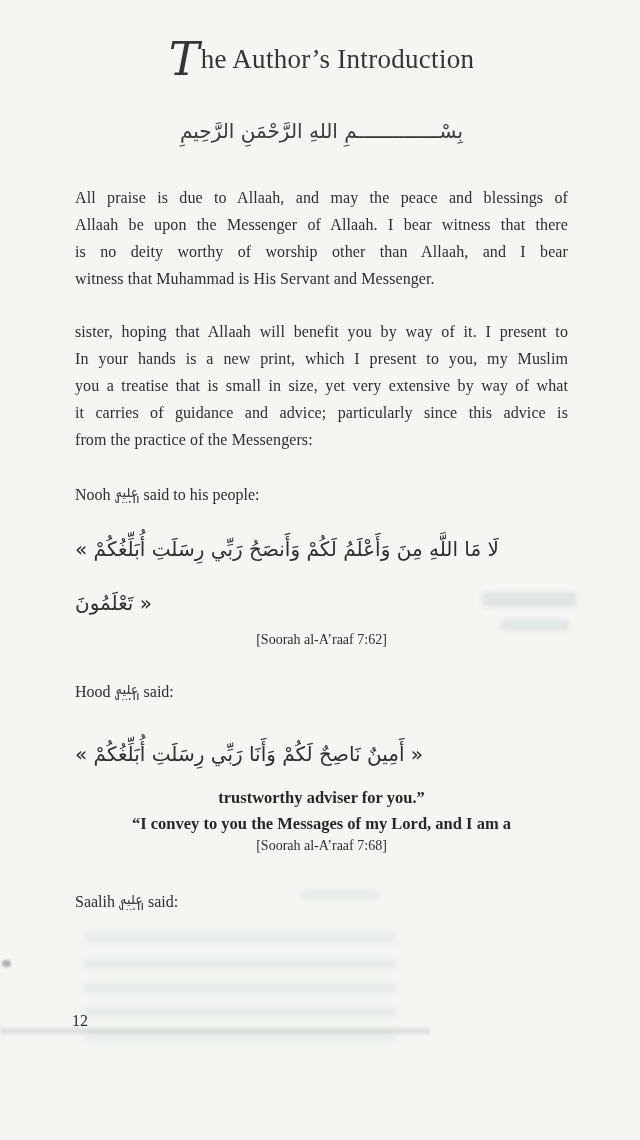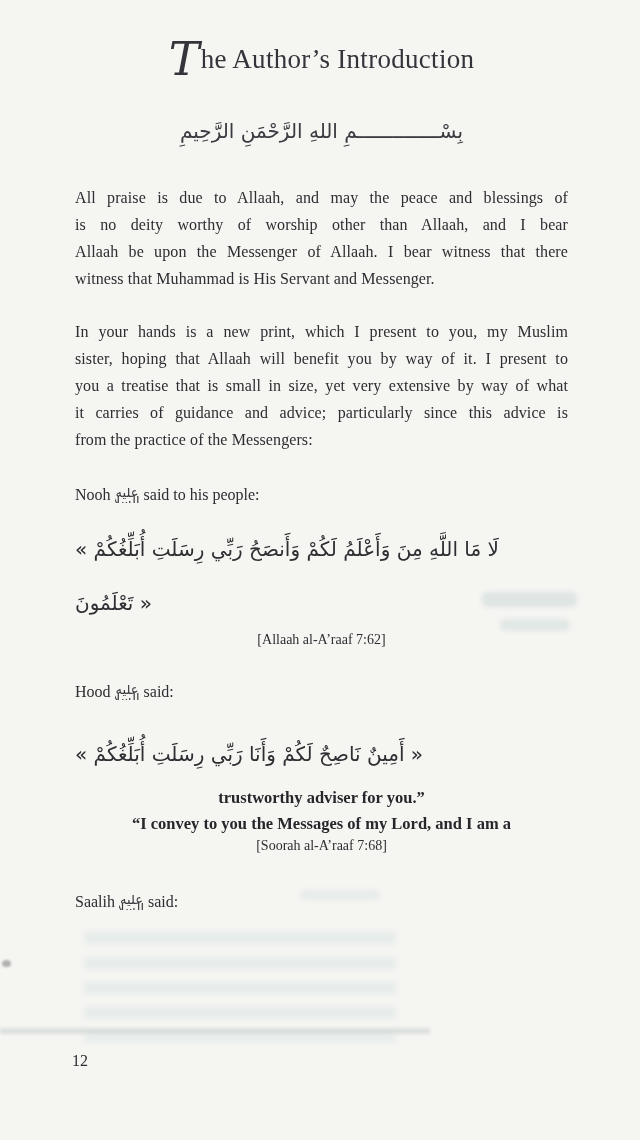--- a/index.html
+++ b/index.html
@@ -61,21 +61,21 @@
   }
   .verse.single { margin-top:26px; }
   .verse.single .aline { line-height:46px; }
 
   
   .trans { margin-top:6px; text-align:center; font-weight:bold;
            font-size:16.5px; line-height:25.5px; color:#26262b; }
   .cite  { margin-top:2px; text-align:center; font-size:14px; color:#2d2d32; }
 
   
-  .page-num { position:absolute; left:72px; top:1052px; font-size:16px; color:#2d2d32; }
+  .page-num { position:absolute; left:72px; top:1012px; font-size:16px; color:#2d2d32; }
 
   
   .ghost { position:absolute; pointer-events:none; }
   .g1 { left:482px; top:592px; width:95px; height:15px;
         background:rgba(212,222,221,.7); filter:blur(2px); border-radius:6px; }
   .g2 { left:500px; top:619px; width:70px; height:12px;
         background:rgba(215,224,223,.65); filter:blur(2px); border-radius:6px; }
   .g3 { left:85px; top:933px; width:310px; height:108px;
         background:repeating-linear-gradient(180deg,
           rgba(213,226,226,.55) 0 10px, rgba(245,245,242,0) 10px 25px);
@@ -100,46 +100,46 @@
   <div class="ghost g6"></div>
 
   <div class="content">
 
     <h1 class="title"><span class="t-init">T</span><span>he Author’s Introduction</span></h1>
 
     <div class="bismillah" dir="rtl">بِسْــــــــــــــمِ اللهِ الرَّحْمَنِ الرَّحِيمِ</div>
 
     <div class="para">
       <div class="jline">All praise is due to Allaah, and may the peace and blessings of</div>
+      <div class="jline">Allaah be upon the Messenger of Allaah. I bear witness that there</div>
       <div class="jline">is no deity worthy of worship other than Allaah, and I bear</div>
-      <div class="jline">Allaah be upon the Messenger of Allaah. I bear witness that there</div>
       <div class="jline last">witness that Muhammad is His Servant and Messenger.</div>
     </div>
 
 
     <div class="para">
+      <div class="jline">sister, hoping that Allaah will benefit you by way of it.  I present to</div>
       <div class="jline">In your hands is a new print, which I present to you, my Muslim</div>
-      <div class="jline">sister, hoping that Allaah will benefit you by way of it.  I present to</div>
       <div class="jline">you a treatise that is small in size, yet very extensive by way of what</div>
       <div class="jline">it carries of guidance and advice; particularly since this advice is</div>
       <div class="jline last">from the practice of the Messengers:</div>
     </div>
 
     <div class="speaker">
       <span>Nooh</span>
       <span class="honorific" dir="rtl">عليه السلام</span>
       <span>said to his people:</span>
     </div>
 
     <div class="verse">
       <div class="aline" dir="ltr">«‎ أُبَلِّغُكُمْ‎ رِسَلَتِ‎ رَبِّي‎ وَأَنصَحُ‎ لَكُمْ‎ وَأَعْلَمُ‎ مِنَ‎ اللَّهِ‎ مَا‎ لَا</div>
       <div class="aline" dir="ltr">تَعْلَمُونَ‎ »</div>
     </div>
 
-    <div class="cite">[Allaah al-A’raaf 7:62]</div>
+    <div class="cite">[Soorah al-A’raaf 7:62]</div>
 
     <div class="speaker" style="margin-top:30px">
       <span>Hood</span>
       <span class="honorific" dir="rtl">عليه السلام</span>
       <span>said:</span>
     </div>
 
     <div class="verse single">
       <div class="aline" dir="ltr">«‎ أُبَلِّغُكُمْ‎ رِسَلَتِ‎ رَبِّي‎ وَأَنَا‎ لَكُمْ‎ نَاصِحٌ‎ أَمِينٌ‎ »</div>
     </div>

